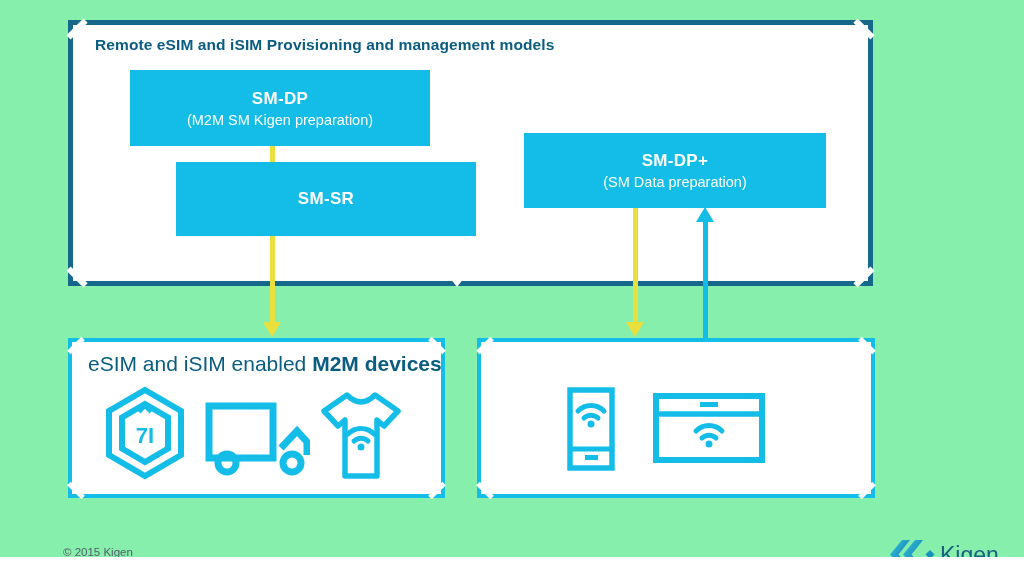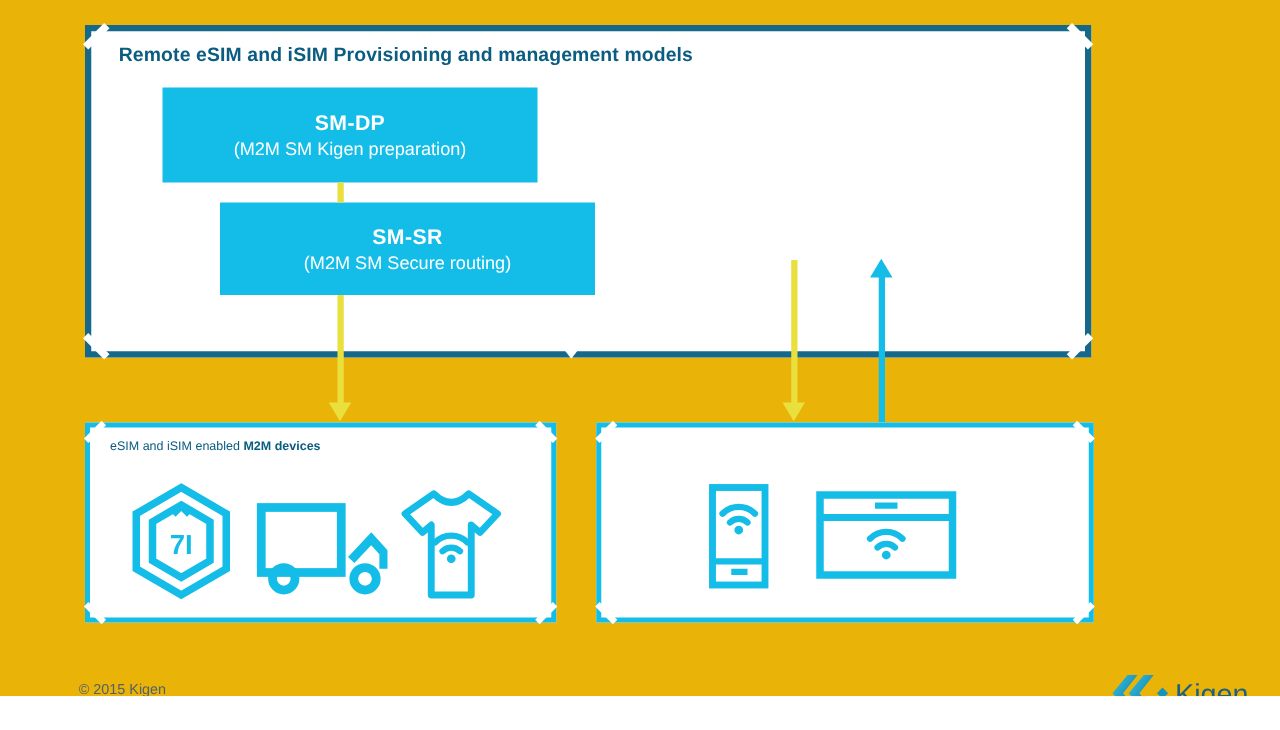--- a/index.html
+++ b/index.html
@@ -1,16 +1,16 @@
 <!DOCTYPE html>
 <html><head>
 <meta charset="utf-8">
 <style>
   html,body{margin:0;padding:0;background:#ffffff;}
-  #canvas{position:relative;width:1024px;height:557px;background:#eab308;overflow:hidden;
+  #canvas{position:relative;width:1024px;height:557px;background:#86efac;overflow:hidden;
           font-family:"Liberation Sans","DejaVu Sans",sans-serif;}
 
   
   .outer-frame{position:absolute;left:68px;top:20px;width:805px;height:266px;
                border:5px solid #15688a;box-sizing:border-box;background:#ffffff;}
   .frame-title{position:absolute;left:95px;top:36px;font-size:15.5px;font-weight:bold;
                color:#0a5c80;letter-spacing:.1px;}
 
   
   .node{position:absolute;background:#14bde8;color:#ffffff;display:flex;flex-direction:column;
@@ -27,21 +27,21 @@
   .cyanline{background:#14bde8;}
   .head-down{position:absolute;width:0;height:0;border-left:9px solid transparent;
              border-right:9px solid transparent;border-top:15px solid #e9e03e;}
   .head-up{position:absolute;width:0;height:0;border-left:9px solid transparent;
            border-right:9px solid transparent;border-bottom:15px solid #14bde8;}
 
   
   .dev-box{position:absolute;border:4px solid #14bde8;box-sizing:border-box;background:#ffffff;}
   #box-m2m{left:68px;top:338px;width:377px;height:160px;}
   #box-consumer{left:477px;top:338px;width:398px;height:160px;}
-  .dev-label{position:absolute;font-size:10px;color:#0a5c80;}
+  .dev-label{position:absolute;font-size:21px;color:#0a5c80;}
   .dev-label b{font-weight:bold;}
 
   
   .notch{position:absolute;background:#ffffff;}
   .n-big{width:24px;height:6px;}
   .n-sm{width:20px;height:5px;}
   .r45{transform:rotate(45deg);}
   .r-45{transform:rotate(-45deg);}
 
   .bump{position:absolute;left:450px;top:278px;width:0;height:0;
@@ -66,21 +66,24 @@
   <div class="bump"></div>
 
   <div class="frame-title">Remote eSIM and iSIM Provisioning and management models</div>
 
   <div class="node" id="node-sm-dp">
     <div class="t">SM-DP</div>
     <div class="s">(M2M SM Kigen preparation)</div>
   </div>
   <div class="node" id="node-sm-sr">
     <div class="t">SM-SR</div>
-    <div class="s">(M2M SM Secure routing)</div>
+  </div>
+  <div class="node" id="node-sm-dp-plus">
+    <div class="t">SM-DP+</div>
+    <div class="s">(SM Data preparation)</div>
   </div>
 
   <div class="vline yellow" style="left:270px;top:146px;height:16px;"></div>
 
   <div class="vline yellow" style="left:270px;top:236px;height:88px;"></div>
   <div class="head-down" style="left:263px;top:322px;"></div>
 
   <div class="vline yellow" style="left:633px;top:208px;height:116px;"></div>
   <div class="head-down" style="left:626px;top:322px;"></div>
 

